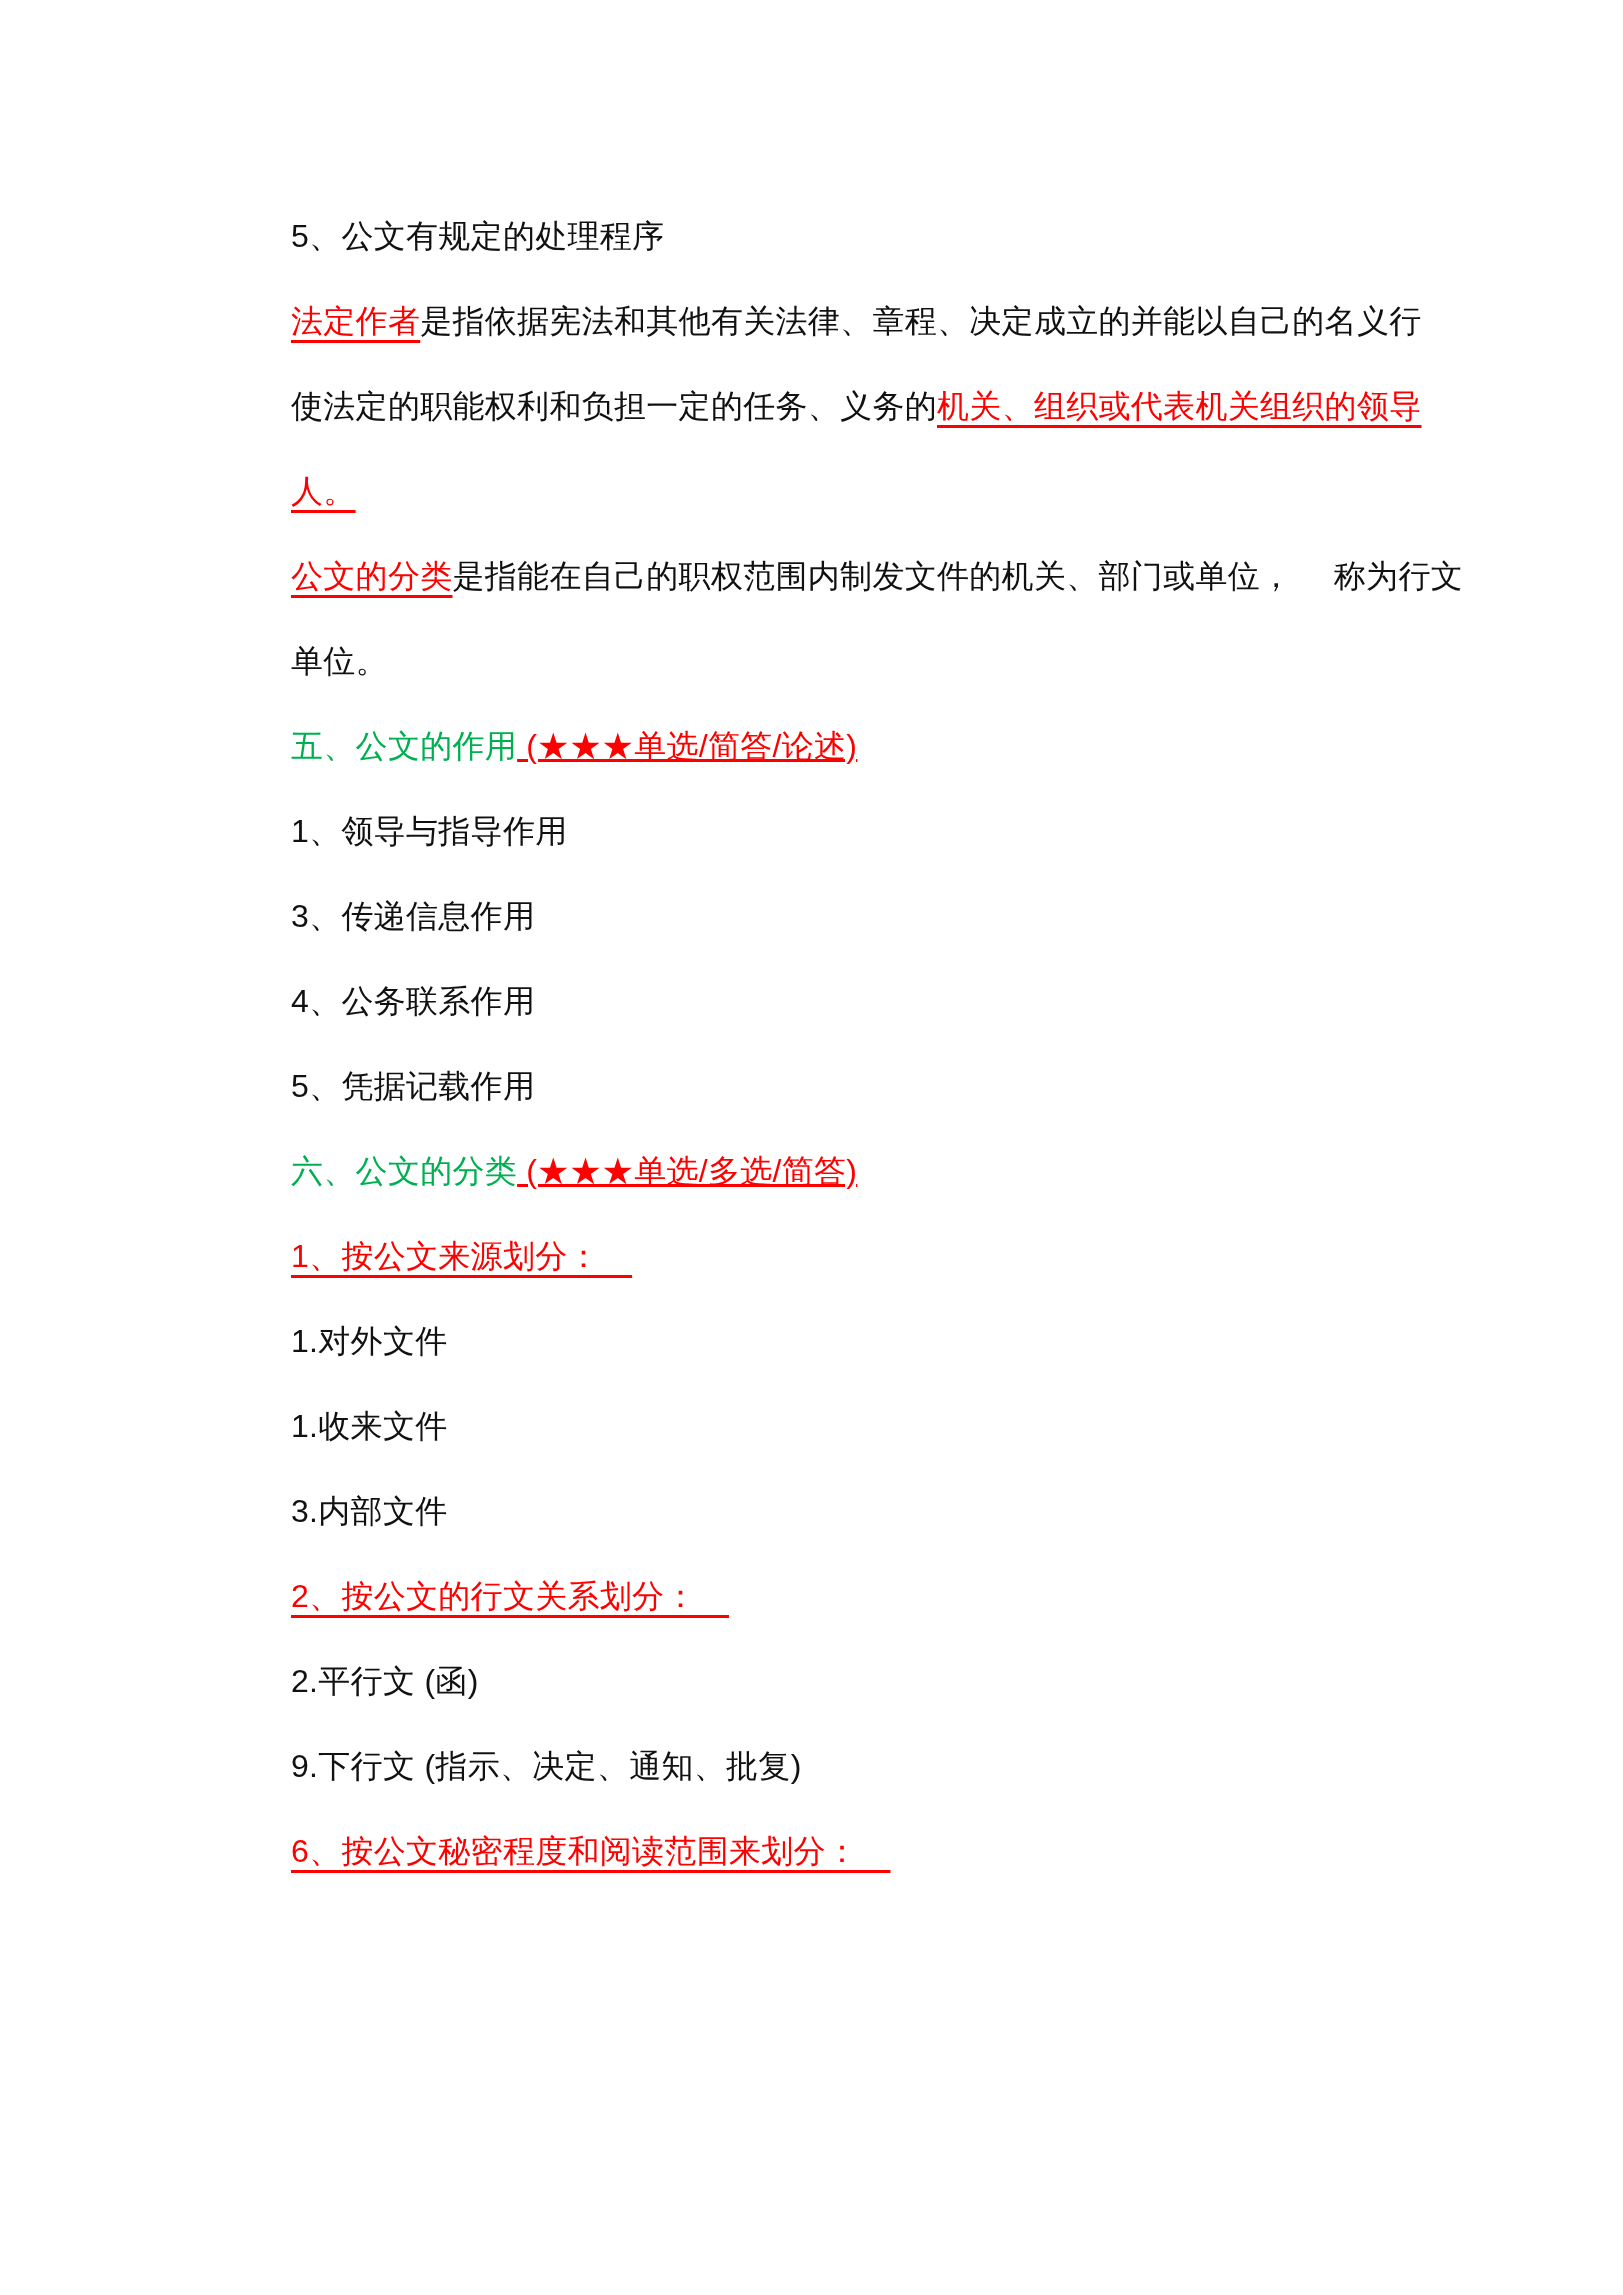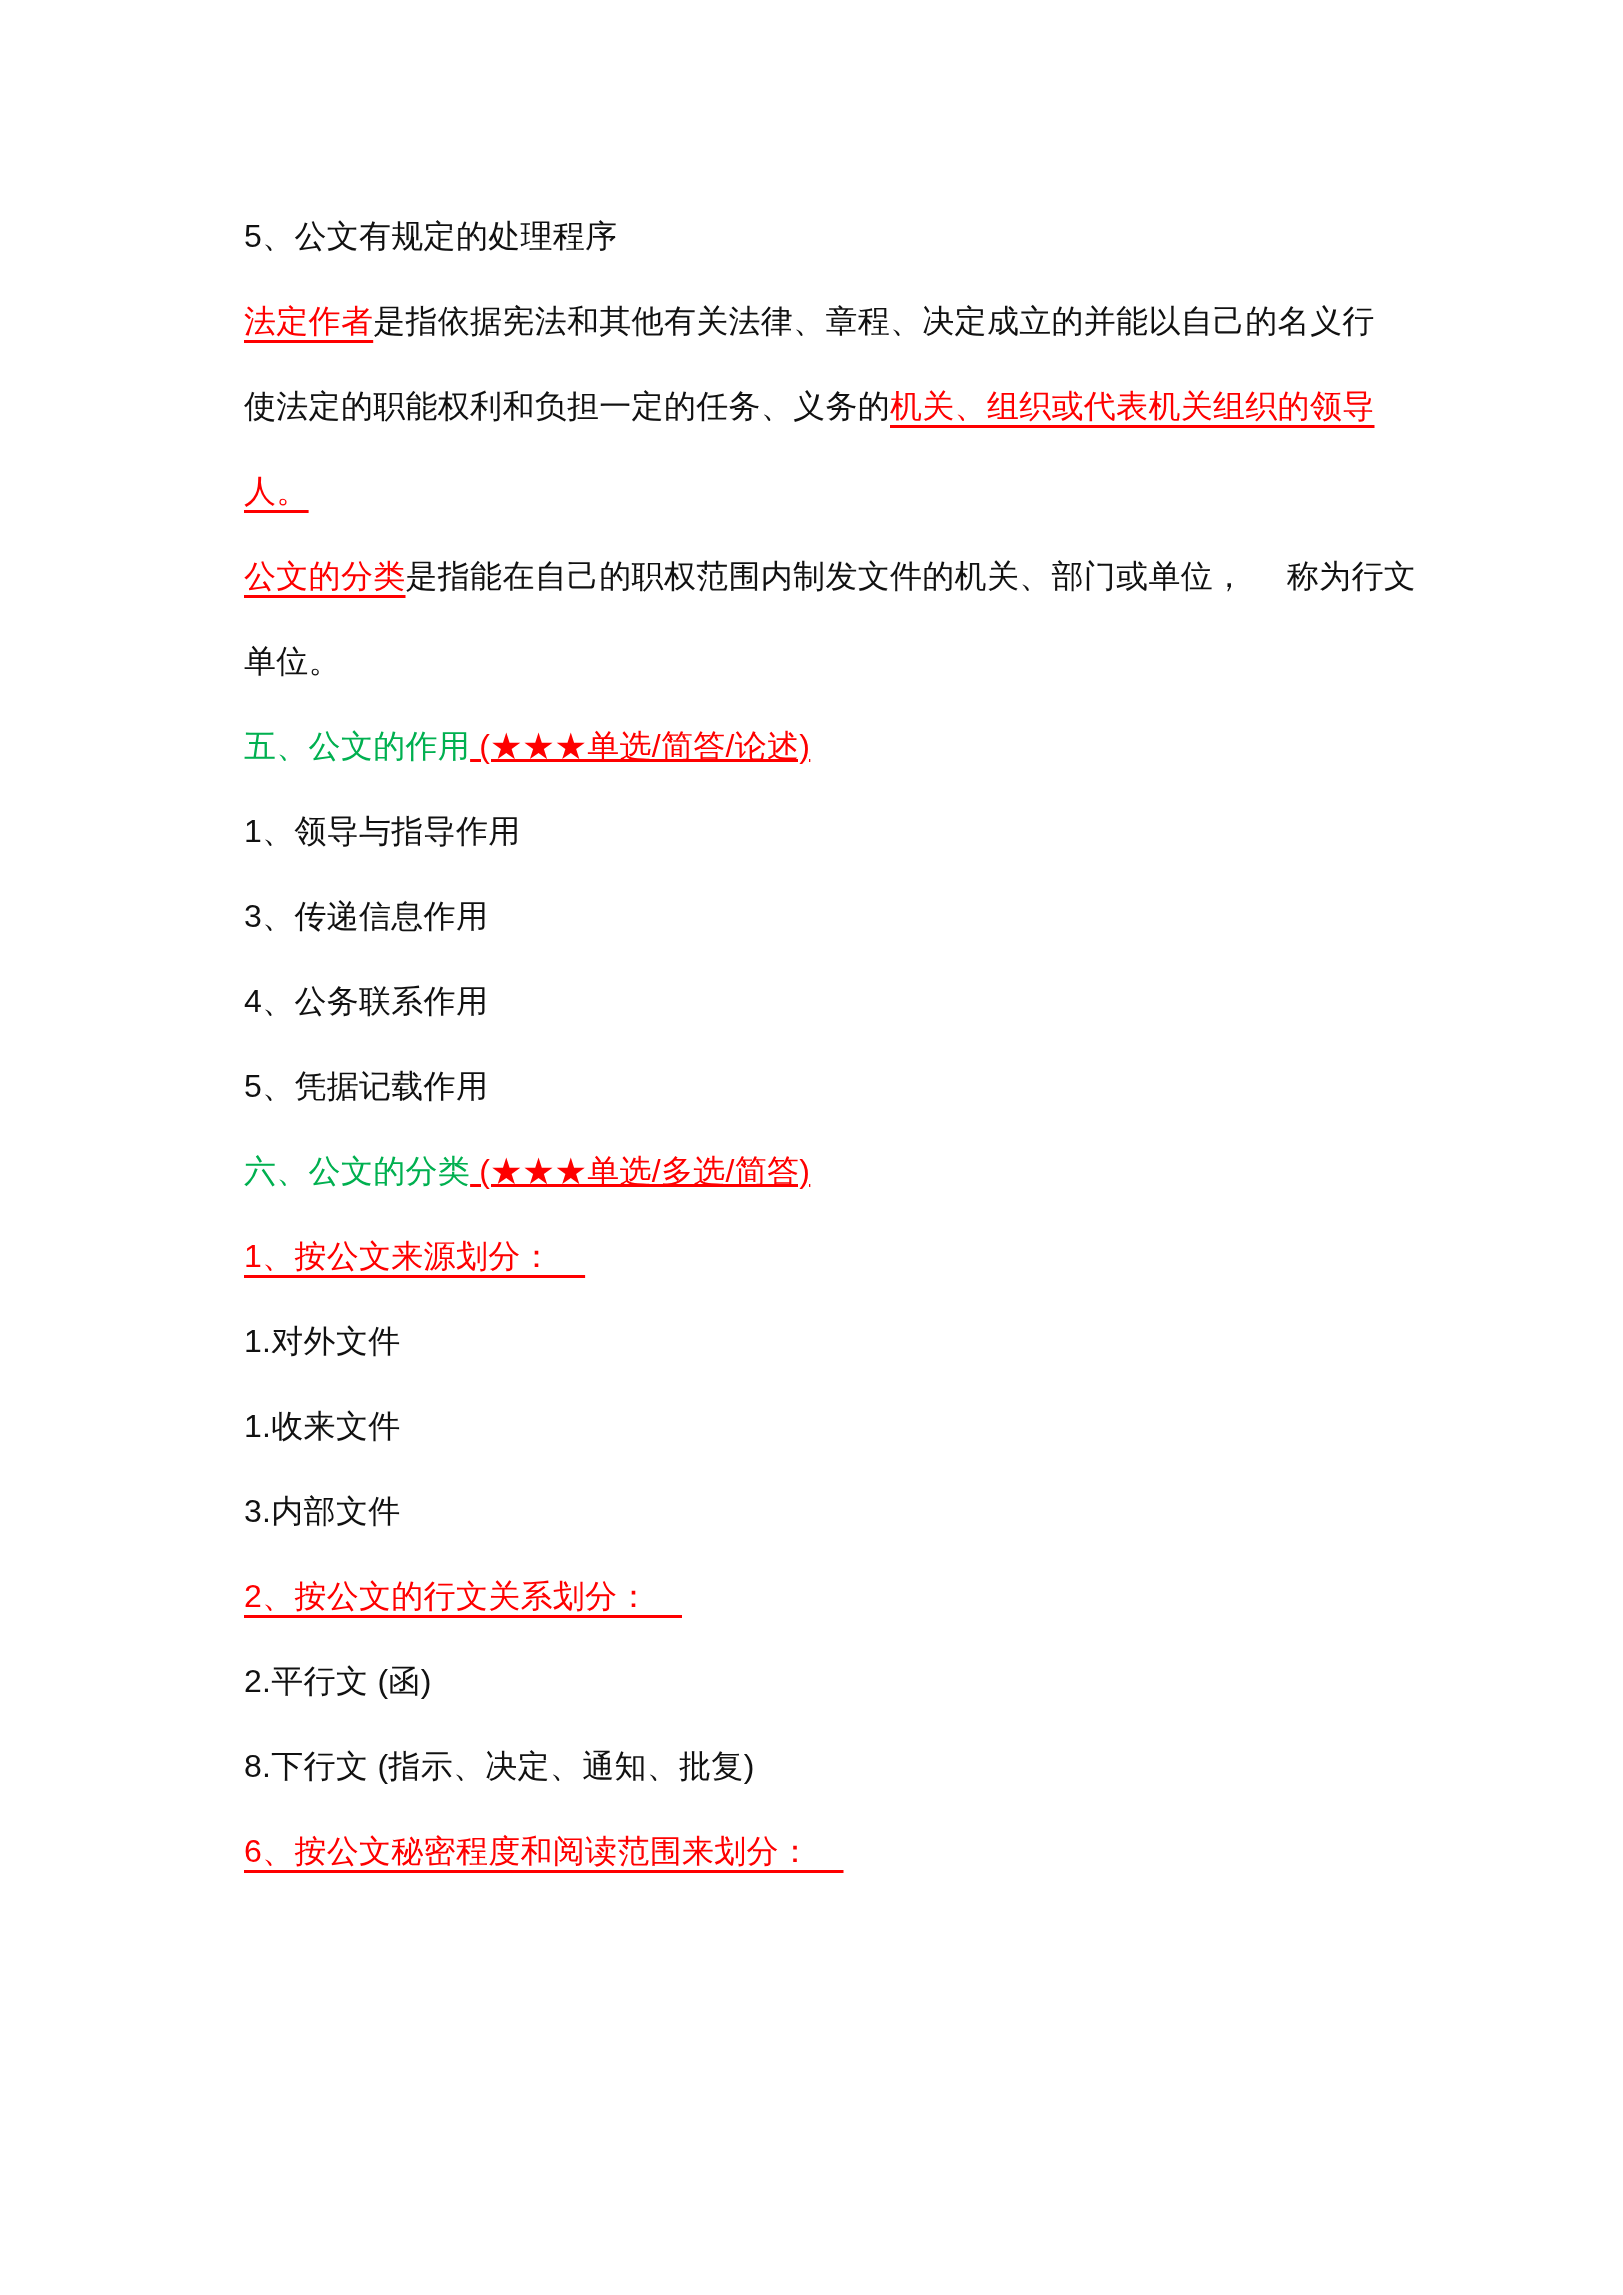--- a/index.html
+++ b/index.html
@@ -17,20 +17,21 @@
     top: 194px;
     width: 1166px;
   }
   .line {
     height: 85px;
     line-height: 85px;
     font-size: 32px;
     letter-spacing: 0.3px;
     white-space: pre;
     color: #111111;
+    margin-left: 47px;
   }
   .seg { }
   .c-black { color: #111111; }
   .c-red   { color: #fe0000; text-decoration: underline; }
   .c-green { color: #00b050; }
   .u {
     text-decoration-thickness: 2.7px;
     text-underline-offset: 8.2px;
   }
 </style>
@@ -50,17 +51,17 @@
       <div class="line"><span class="seg c-black">3、传递信息作用</span></div>
       <div class="line"><span class="seg c-black">4、公务联系作用</span></div>
       <div class="line"><span class="seg c-black">5、凭据记载作用</span></div>
       <div class="line"><span class="seg c-green">六、公文的分类</span><span class="seg c-red"> (★★★单选/多选/简答)</span></div>
       <div class="line"><span class="seg c-red u">1、按公文来源划分：　</span></div>
       <div class="line"><span class="seg c-black">1.对外文件</span></div>
       <div class="line"><span class="seg c-black">1.收来文件</span></div>
       <div class="line"><span class="seg c-black">3.内部文件</span></div>
       <div class="line"><span class="seg c-red u">2、按公文的行文关系划分：　</span></div>
       <div class="line"><span class="seg c-black">2.平行文 (函)</span></div>
-      <div class="line"><span class="seg c-black">8.下行文 (指示、决定、通知、批复)</span></div>
+      <div class="line"><span class="seg c-black">9.下行文 (指示、决定、通知、批复)</span></div>
       <div class="line"><span class="seg c-red u">6、按公文秘密程度和阅读范围来划分：　</span></div>
     </div>
 </div>
 
 
 </body></html>

